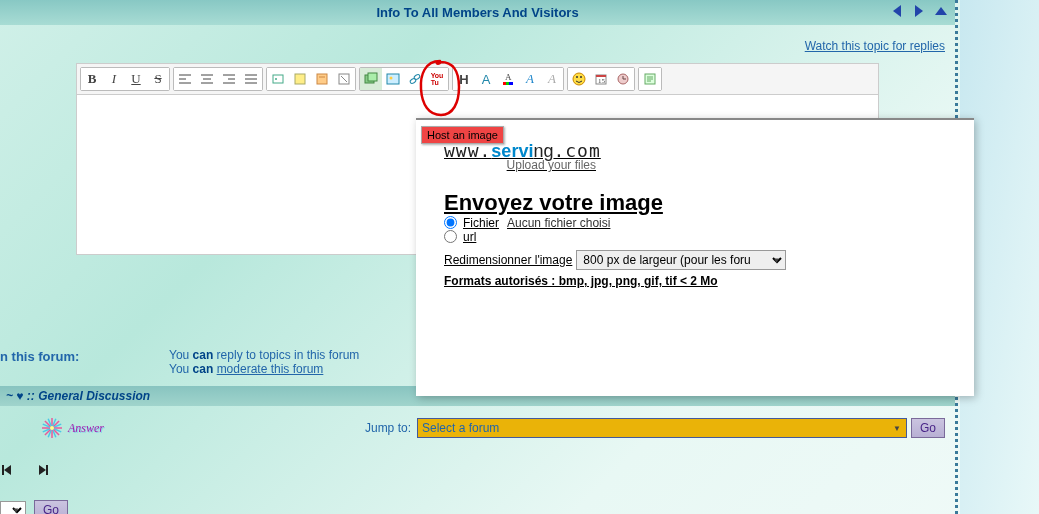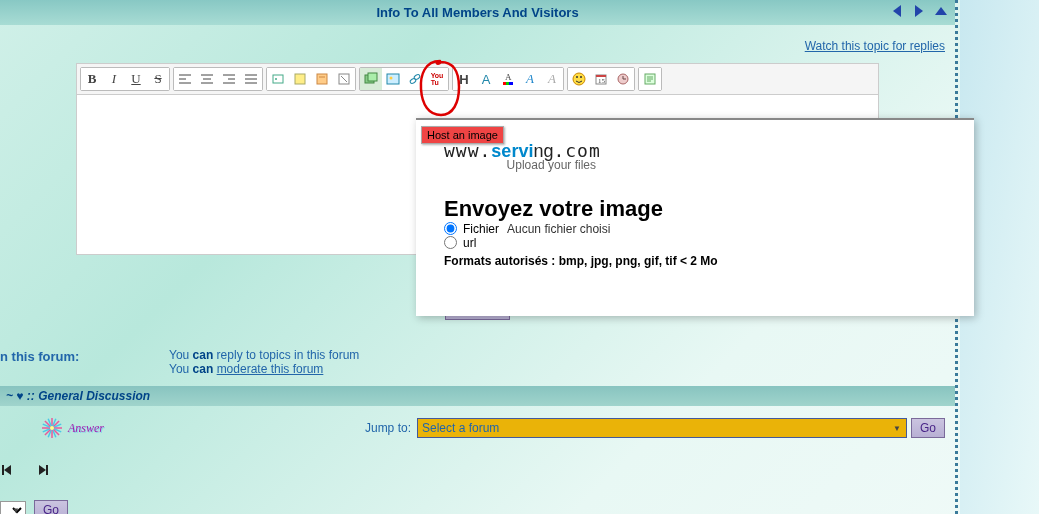--- a/index.html
+++ b/index.html
@@ -44,26 +44,26 @@
   
   .bottom-left { position:absolute; left:0; top:462px; display:flex; gap:4px; }
   .bottom-left .bico { width:16px; height:16px; display:flex; align-items:center; justify-content:center; }
   .bottom-next { position:absolute; left:0; top:500px; display:flex; gap:4px; align-items:center; }
   .tiny-select { width:26px; height:18px; border:1px solid #999; background:#fff; }
   
   .tooltip { position:absolute; left:421px; top:126px; background:#ef4444; border:1px solid #aaa; padding:2px 5px; font-size:11px; z-index:20; box-shadow:1px 1px 2px rgba(0,0,0,0.3);}
   
   .red-circle { position:absolute; left:415px; top:55px; width:50px; height:68px; z-index:25; pointer-events:none;}
   
-  .popup { position:absolute; left:416px; top:118px; width:558px; height:198px; background:#fff; box-shadow:2px 2px 8px rgba(0,0,0,0.25); border-top:2px solid #888; z-index:15; }
+  .popup { position:absolute; left:416px; top:118px; width:558px; height:278px; background:#fff; box-shadow:2px 2px 8px rgba(0,0,0,0.25); border-top:2px solid #888; z-index:15;text-decoration:underline; }
   .popup-inner { margin:20px 28px; }
   .servimg-logo { font-family: Arial, sans-serif; font-size:18px; letter-spacing:1px; }
   .servimg-logo .ser { color:#0088cc; font-weight:bold; }
   .upload-sub { color:#666; font-size:12px; margin-top:-2px; }
-  .popup-title { margin-top:24px; font-size:22px; font-weight:bold; }
+  .popup-title { margin-top:18px; font-size:22px; font-weight:bold; }
   .radio-row { display:flex; align-items:flex-start; gap:4px; }
   .radio-row input[type=radio]{ margin-right:2px; }
   .choose-btn { padding:2px 8px; border:1px solid #999; background:#eee; font-size:12px; cursor:pointer; }
   .no-file { color:#333; font-size:12px; margin-left:4px; }
   .resize-row { margin-top:6px; display:flex; align-items:center; gap:4px; }
   .resize-select { width:210px; padding:1px 2px; border:1px solid #999; font-size:12px; }
   .formats-row { margin-top:4px; font-weight:bold; }
   .envoyer-btn { margin-top:10px; padding:7px 16px; background:#2196f3; color:#fff; border:none; font-size:13px; cursor:pointer; }
   .sel-wrap{position:relative; display:inline-block;}
   .sel-wrap:after{content:'▼'; position:absolute; right:6px; top:50%; transform:translateY(-50%); font-size:8px; pointer-events:none; color:#444;}
@@ -376,15 +376,23 @@
 
     <div class="radio-row">
       <input type="radio" checked="" style="">
       <span>Fichier</span>
       <span class="no-file">Aucun fichier choisi</span>
     </div>
     <div class="radio-row">
       <input type="radio" style="">
       <span>url</span>
     </div>
+    <div class="resize-row">
+      <span>Redimensionner l'image</span>
+      <span class="sel-wrap">
+        <select class="resize-select">
+          <option>800 px de largeur (pour les foru</option>
+        </select>
+      </span>
+    </div>
     <div class="formats-row">Formats autorisés : bmp, jpg, png, gif, tif &lt; 2 Mo</div>
   </div>
 </div>
 
 </body></html>

